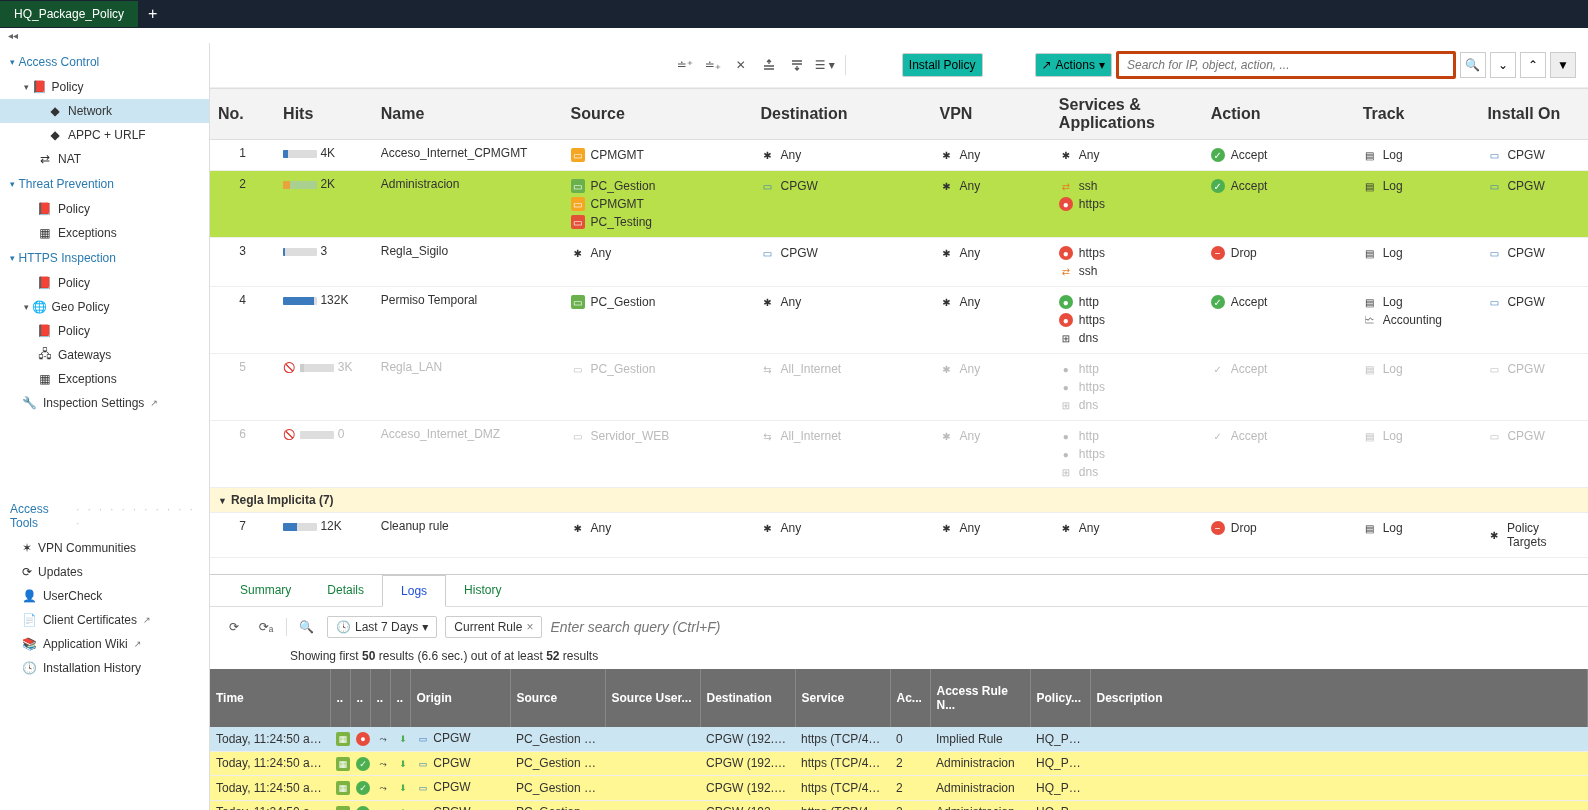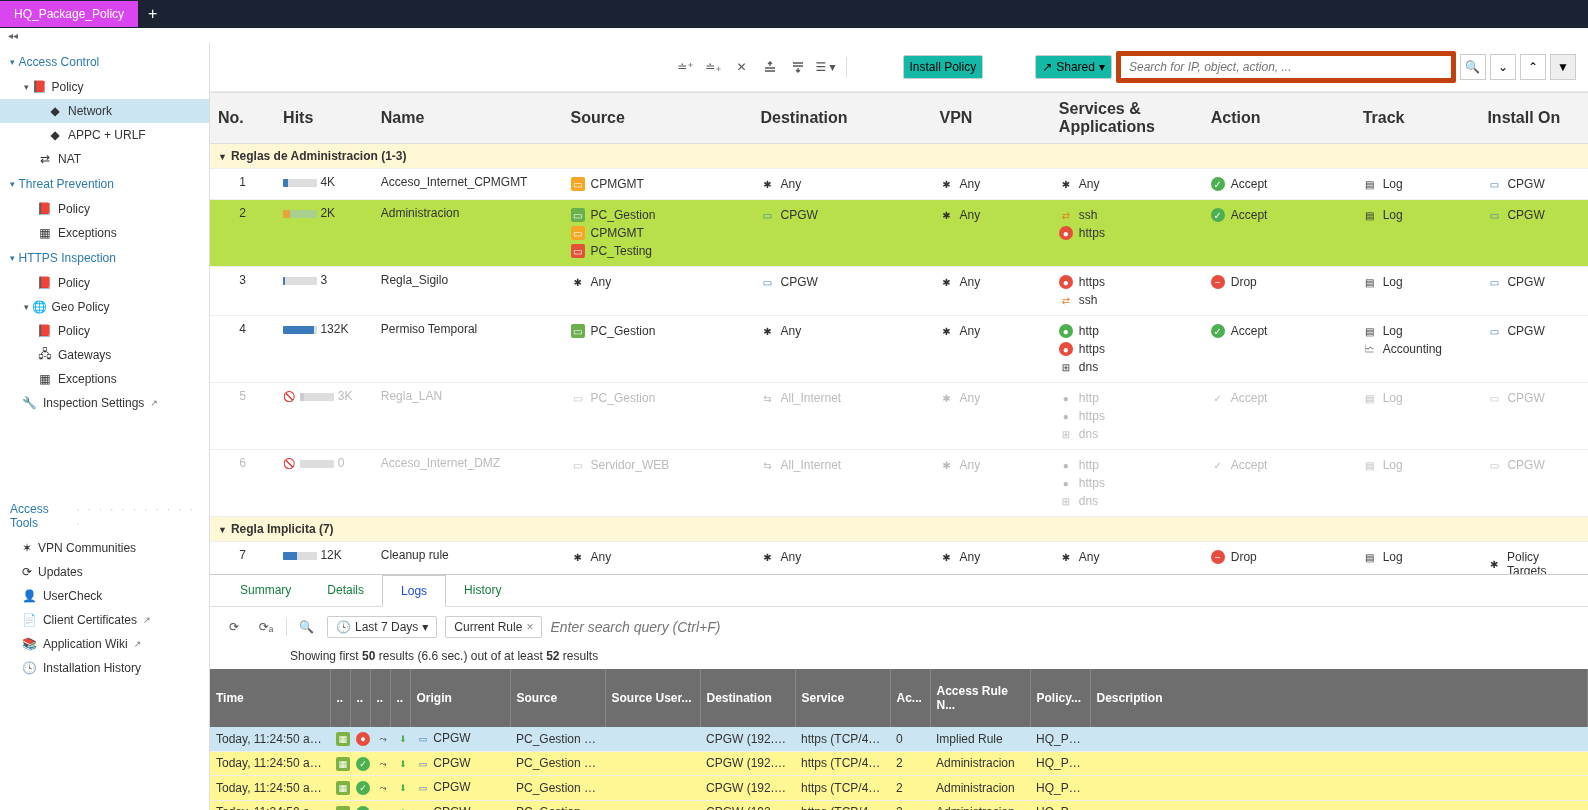--- a/index.html
+++ b/index.html
@@ -1,19 +1,19 @@
 <!DOCTYPE html>
 <html><head>
 <meta charset="utf-8">
 <style>
 * { box-sizing: border-box; margin: 0; padding: 0; font-family: 'Segoe UI', Arial, sans-serif; font-size: 12px; }
 body { background: #fff; color: #333; overflow: hidden; }
 
 .tab-bar { background: #1a2332; height: 28px; display: flex; align-items: center; }
-.tab-item { background: #d946ef; color: #fff; padding: 6px 14px; font-size: 12px; display: flex; align-items: center; gap: 6px; }
+.tab-item { background: #14532d; color: #fff; padding: 6px 14px; font-size: 12px; display: flex; align-items: center; gap: 6px; }
 .tab-add { color: #fff; padding: 4px 10px; cursor: pointer; font-size: 16px; }
 
 .collapse-hint { color: #666; font-size: 10px; padding: 2px 8px; }
 
 .main-layout { display: flex; height: calc(100vh - 28px); }
 
 .sidebar { width: 210px; border-right: 1px solid #ddd; padding: 6px 0; overflow-y: auto; }
 .sidebar-header { display: flex; align-items: center; gap: 4px; padding: 6px 10px; color: #2a7ab0; font-size: 14px; cursor: pointer; }
 .sidebar-header .caret { font-size: 9px; color: #2a7ab0; }
 .sidebar-item { display: flex; align-items: center; gap: 6px; padding: 5px 10px 5px 38px; cursor: pointer; }
@@ -26,21 +26,21 @@
 .shared-header .dots { color: #ccc; letter-spacing: 2px; }
 .tool-link { display: flex; align-items: center; gap: 6px; padding: 5px 10px 5px 22px; cursor: pointer; }
 .sup { font-size: 9px; vertical-align: super; color: #777; }
 
 .content { flex: 1; display: flex; flex-direction: column; overflow: hidden; }
 
 .toolbar { display: flex; align-items: center; gap: 4px; padding: 8px 12px; border-bottom: 1px solid #eee; }
 .toolbar .spacer { flex: 1; }
 .tb-btn { width: 24px; height: 24px; border: none; background: none; display: inline-flex; align-items: center; justify-content: center; cursor: pointer; color: #555; }
 .tb-text-btn { padding: 4px 6px; border: 1px solid #ccc; background: #14b8a6; cursor: pointer; display: inline-flex; align-items: center; gap: 4px; border-radius: 2px; margin-left: 48px; }
-.search-box { flex: 0 0 340px; border: 5px solid #c2410c; padding: 4px 8px; border-radius: 2px; }
+.search-box { flex: 0 0 340px; border: 3px solid #c2410c; padding: 4px 8px; border-radius: 2px; }
 .search-box input { border: none; outline: none; width: 100%; font-style: italic; color: #888; }
 .nav-btn { width: 26px; height: 26px; border: 1px solid #ccc; background: #fff; cursor: pointer; display:inline-flex; align-items:center; justify-content:center; }
 
 .table-wrap { flex: 1; overflow-y: auto; background: #fff; border-top: 1px solid #ddd; }
 table.rules { width: 100%; border-collapse: collapse; table-layout: fixed; }
 .rules th { background: #f3f3f3; text-align: left; padding: 7px 8px; font-weight: 600; border-bottom: 1px solid #ddd; font-size: 16px; }
 .rules td { padding: 6px 8px; border-bottom: 1px solid #eee; vertical-align: top; font-size: 12px; }
 .section-row td { background: #fff7d6; font-weight: 600; padding: 5px 8px; }
 .section-row .caret { font-size: 9px; margin-right: 4px; }
 .row-selected td { background: #b8e04a; }
@@ -202,21 +202,21 @@
       <button class="tb-btn">
           <svg width="14" height="14" viewBox="0 0 14 14">
             <path d="M7 12V8M5 10l2 2 2-2M2 3h10M2 6h10" stroke="#555" stroke-width="1.3" fill="none"></path>
           </svg>
         </button>
       <button class="tb-btn">☰ ▾</button>
       <span style="border-left:1px solid #ddd;height:20px;margin:0 4px"></span>
       <button class="tb-text-btn">
           <span>Install Policy</span>
         </button>
-      <button class="tb-text-btn"><span>↗</span><span>Shared</span> ▾</button>
+      <button class="tb-text-btn"><span>↗</span><span>Actions</span> ▾</button>
       <div class="search-box"><input placeholder="Search for IP, object, action, ..." style=""></div>
       <button class="nav-btn">🔍</button>
       <button class="nav-btn">⌄</button>
       <button class="nav-btn">⌃</button>
       <button class="nav-btn" style="background:#eee">▼</button>
     </div>
 
     <div class="table-wrap">
       <table class="rules">
         <colgroup>
@@ -239,23 +239,20 @@
             <th>Source</th>
             <th>Destination</th>
             <th>VPN</th>
             <th>Services &amp; Applications</th>
             <th>Action</th>
             <th>Track</th>
             <th>Install On</th>
           </tr>
         </thead>
         <tbody>
-          <tr class="section-row">
-              <td colspan="10"><span class="caret">▼</span><span>Reglas de Administracion  (1-3)</span></td>
-            </tr>
 
           <tr>
             <td class="no-col">1</td>
             <td><span class="hits-bar"><span class="fill" style="width:15%"></span></span> <span>4K</span></td>
             <td>Acceso_Internet_CPMGMT</td>
             <td>
                 <div class="cell-item">
                   <span class="ico" style="background:#f5a623;color:#fff">▭</span>
                   <span>CPMGMT</span>
                 </div>

